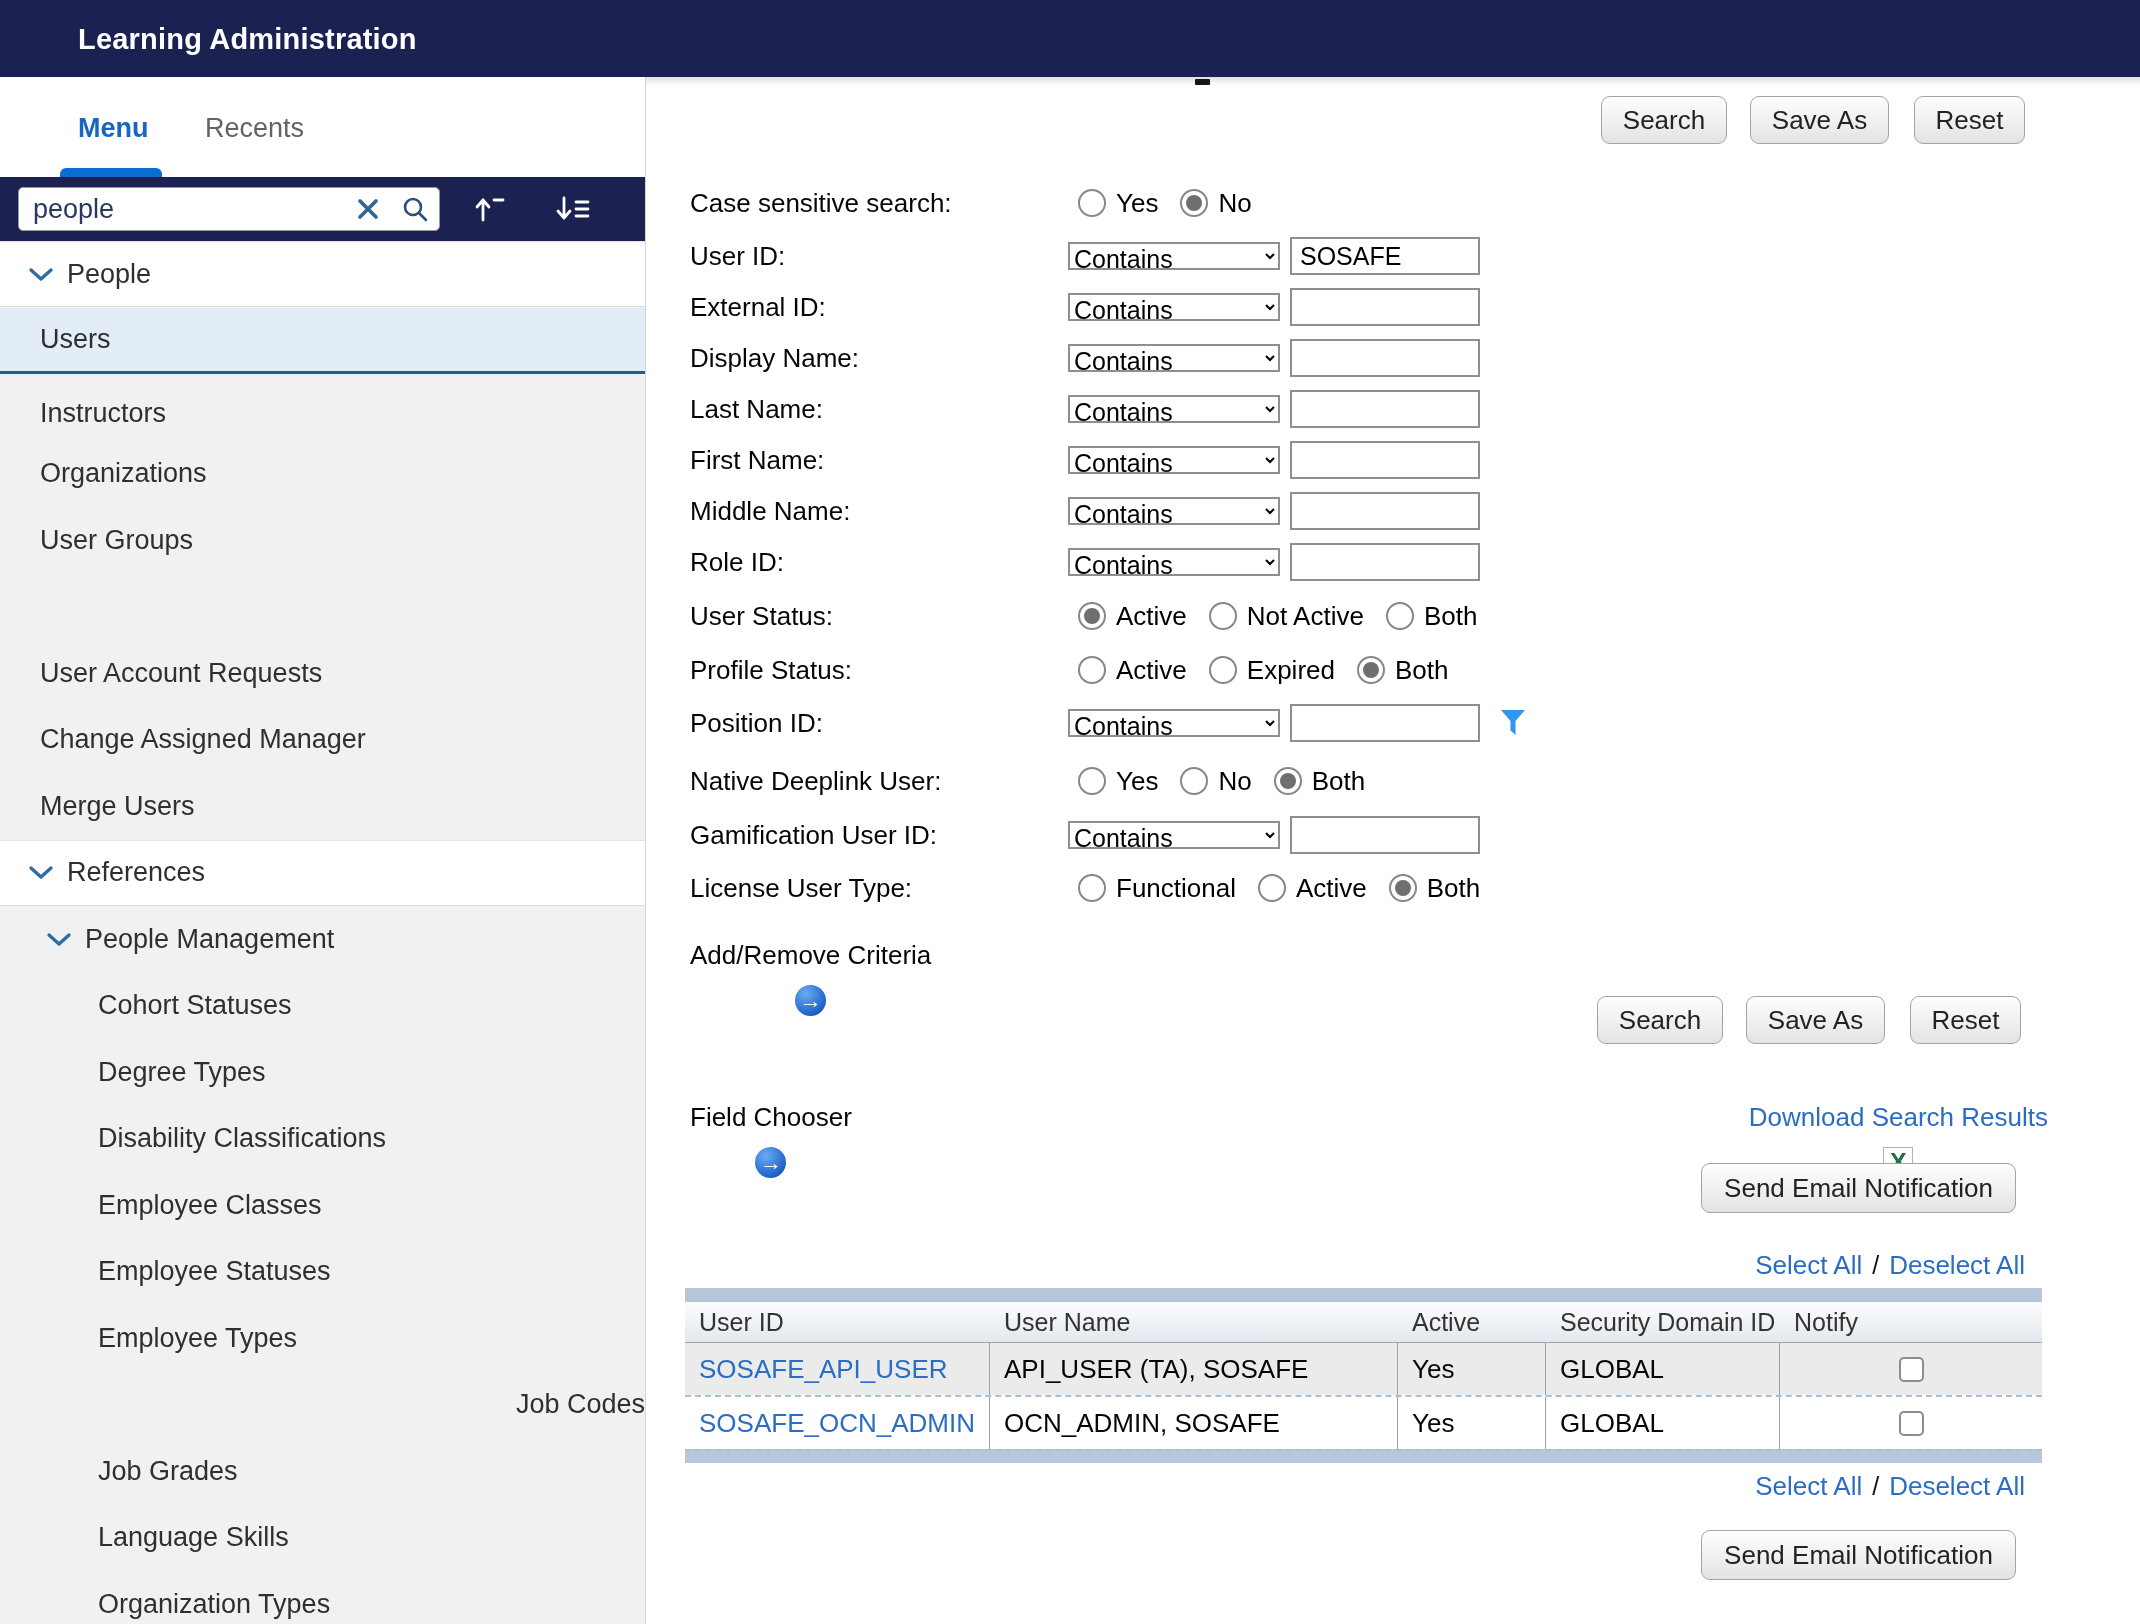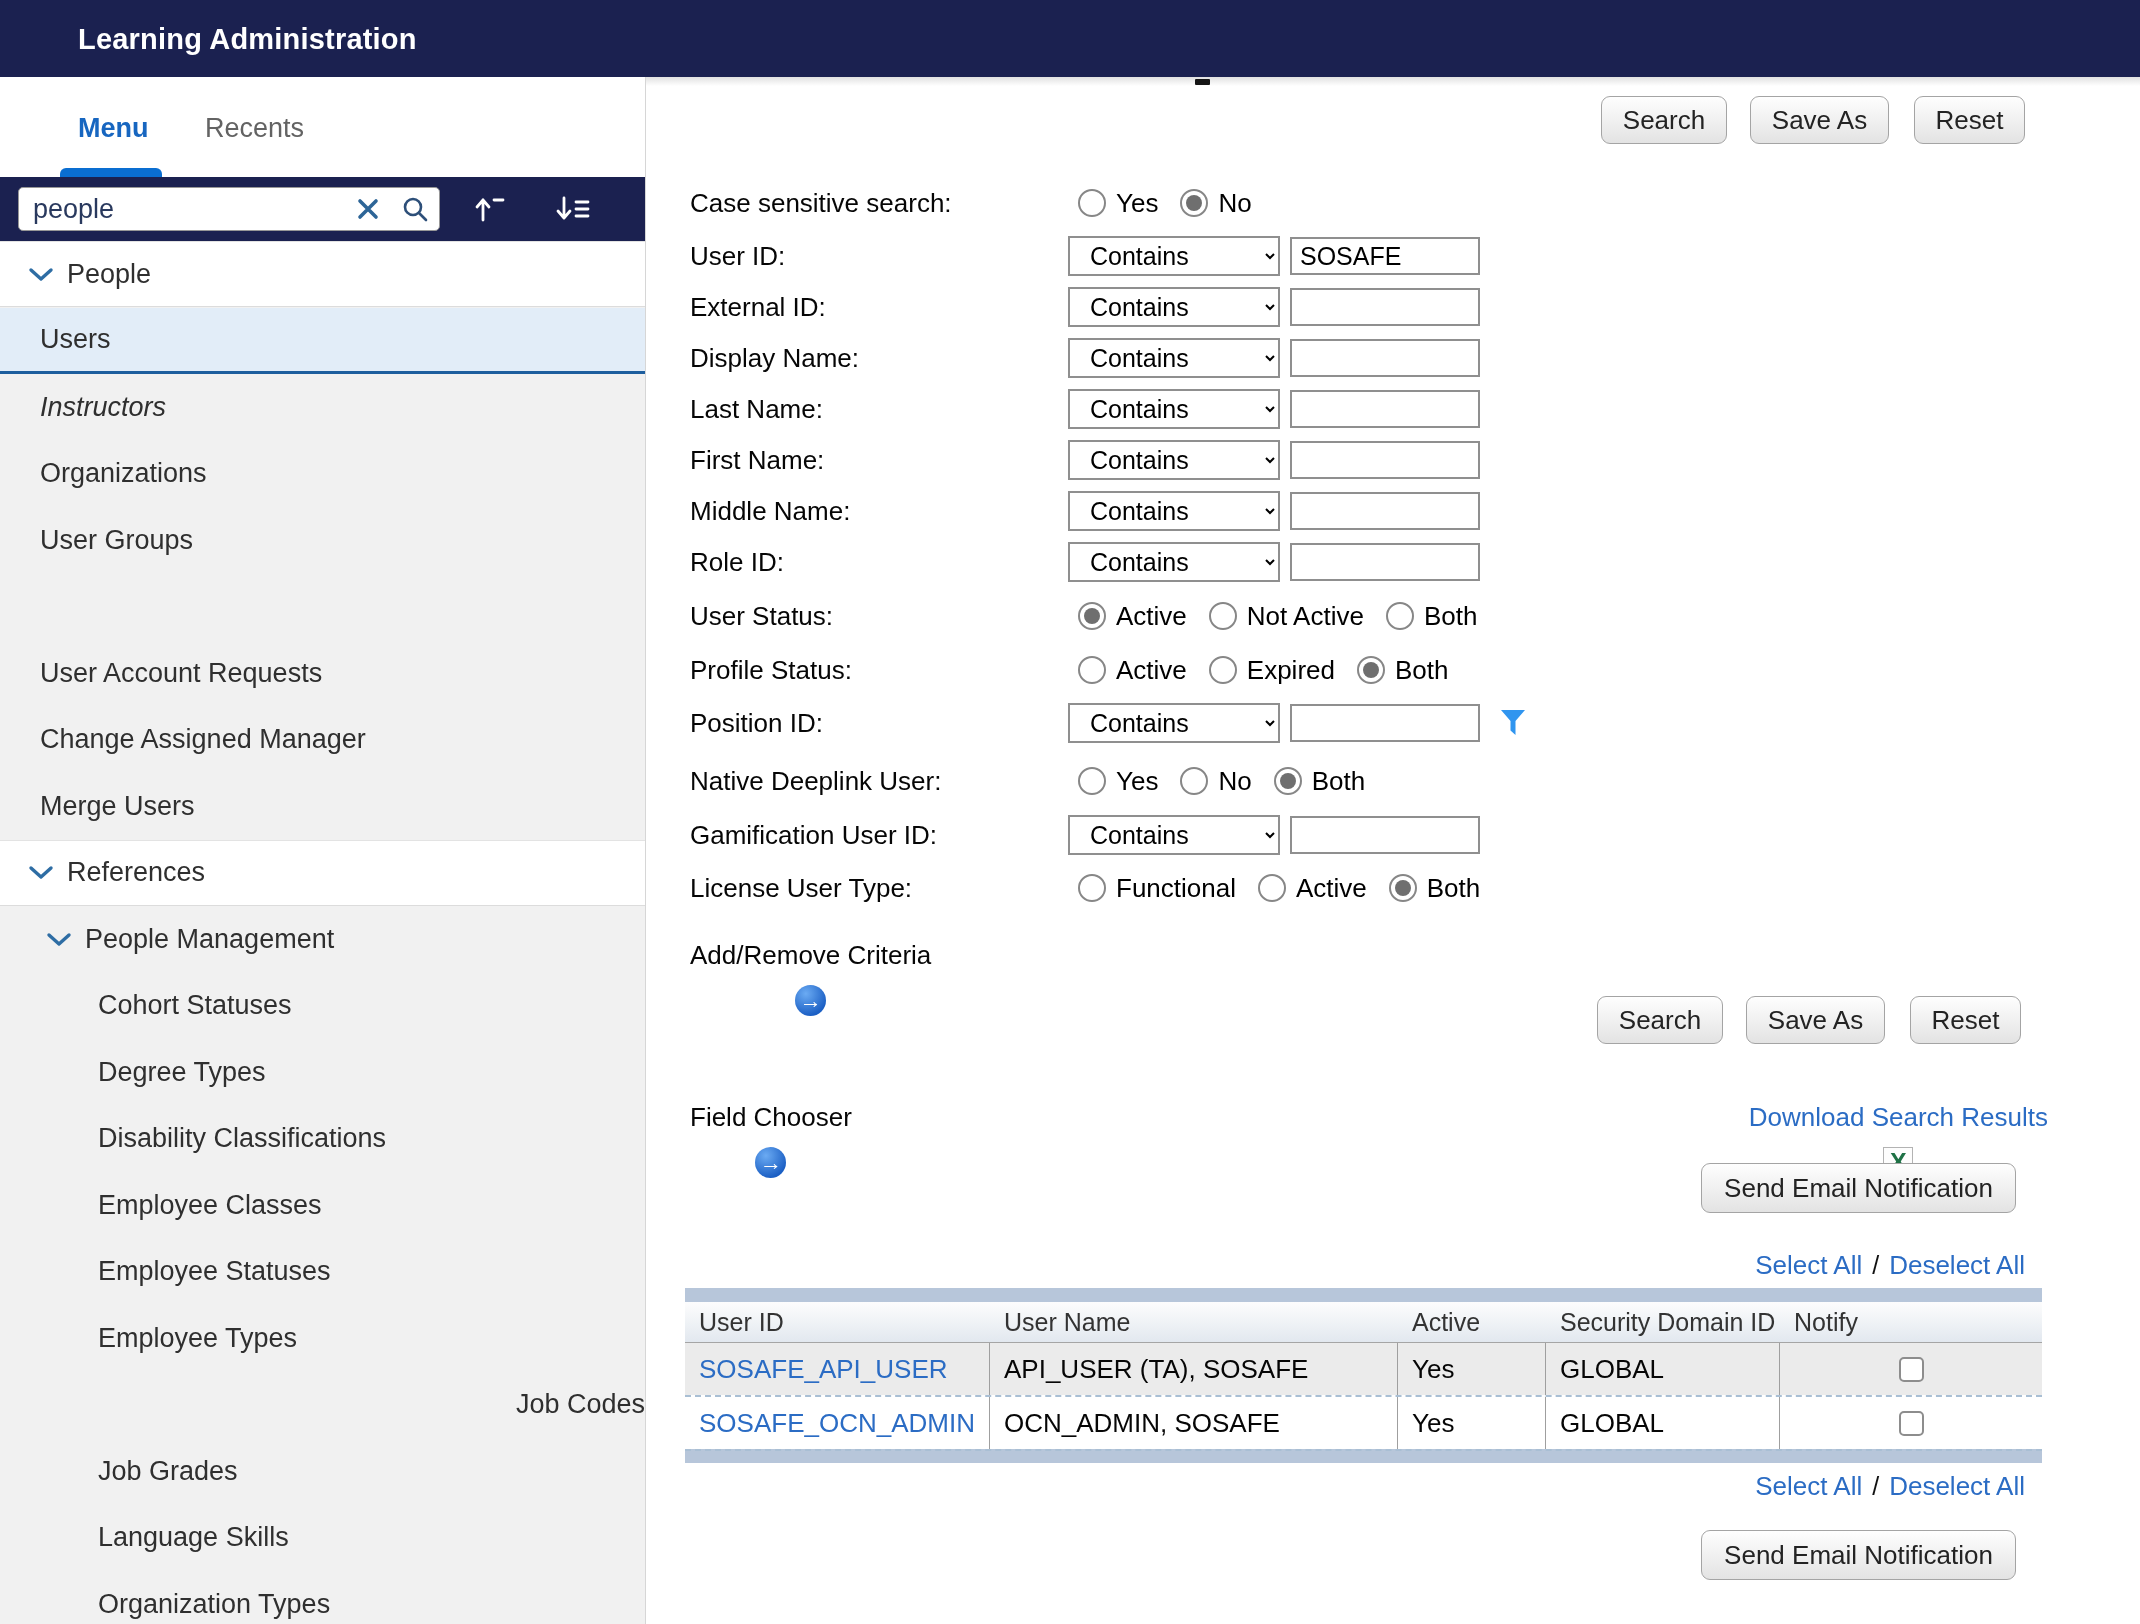--- a/index.html
+++ b/index.html
@@ -50,22 +50,22 @@
   .cut-mark { position:absolute; left:549px; top:2px; width:15px; height:6px; background:#151515; border-radius:1px; }
 
   .btn { position:absolute; box-sizing:border-box; background:linear-gradient(#fefefe,#e3e3e3);
     border:1px solid #a4a4a4; border-radius:9px; font-size:26px; color:#232323;
     display:flex; align-items:center; justify-content:center; font-family:inherit; cursor:default; }
 
   
   .form-row { position:absolute; left:44px; right:0; height:44px; display:flex; align-items:center; }
   .form-label { font-size:26px; color:#060606; }
   .controls { position:absolute; left:378px; display:flex; align-items:center; gap:10px; }
-  select.op { width:212px; height:40px; font-size:25px; border:2px solid #8f8f8f; background:#fff;
-    padding-left:16px; font-family:inherit; color:#000; border-radius:0; }
+  select.op { width:212px; height:28px; font-size:25px; border:2px solid #8f8f8f; background:#fff;
+    padding-left:0; font-family:inherit; color:#000; border-radius:0; }
   input.val { width:190px; height:38px; border:2px solid #8f8f8f; font-size:25px; padding:0 8px;
     box-sizing:border-box; font-family:inherit; color:#000; border-radius:0; }
   .radio-group { display:flex; align-items:center; gap:22px; margin-left:10px; }
   .radio-opt { display:flex; align-items:center; gap:10px; font-size:26px; color:#000; }
   .radio-circle { width:24px; height:24px; border:2px solid #878787; border-radius:50%;
     background:#fff; position:relative; flex:0 0 auto; }
   .radio-circle.checked::after { content:""; position:absolute; inset:4px; background:#6f6f6f; border-radius:50%; }
   .funnel { margin-left:10px; display:inline-flex; }
 
   .inline-row { position:absolute; display:flex; align-items:center; gap:14px; font-size:26px; color:#060606;flex-direction:column; }
@@ -145,21 +145,21 @@
           <span class="chev">
             <svg width="26" height="17" viewBox="0 0 26 17" fill="none">
               <path d="M3 4 L13 13 L23 4" stroke="#2e6da4" stroke-width="3.4" stroke-linecap="round" stroke-linejoin="round"></path>
             </svg>
           </span>
           <span>People</span>
         </div>
         <div class="tree-item lvl1 selected" style="top: 66.5px;">
           <span>Users</span>
         </div>
-        <div class="tree-item lvl1" style="top: 133px; font-style: italic;">
+        <div class="tree-item lvl1" style="top: 139px;">
           <span>Instructors</span>
         </div>
         <div class="tree-item lvl1" style="top: 199.5px;">
           <span>Organizations</span>
         </div>
         <div class="tree-item lvl1" style="top: 266px;">
           <span>User Groups</span>
         </div>
         <div class="tree-item lvl1" style="top: 399px;">
           <span>User Account Requests</span>

